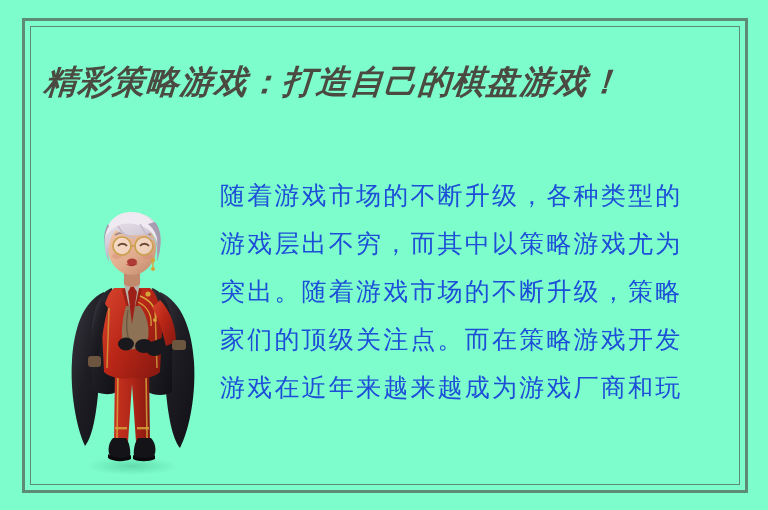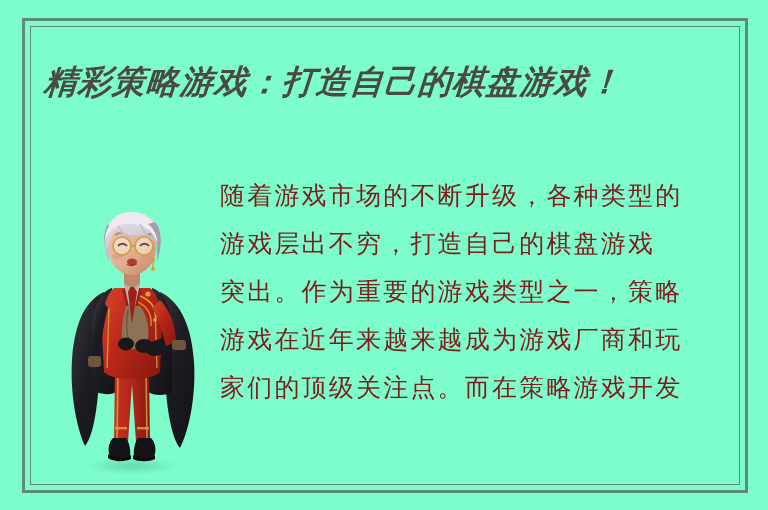--- a/index.html
+++ b/index.html
@@ -59,21 +59,21 @@
     white-space: nowrap;
     transform: skewX(-4deg);
   }
 
   
   .body-copy {
     position: absolute;
     left: 220px;
     top: 172px;
     width: 512px;
-    color: #7f1d1d;
+    color: #1d4ed8;
     font-family: "DejaVu Sans", sans-serif;
     font-size: 25px;
     line-height: 48px;
     letter-spacing: 2.2px;
     white-space: nowrap;
   }
   .body-copy .para-line { display: block; }
 
   
   .figure {
@@ -221,19 +221,19 @@
                C79 270 77 262 74 258 Z" fill="#141317"></path>
       <path d="M86 258 C83 262 81 270 82 276 C87 280 97 280 102 276
                C105 270 103 262 99 258 Z" fill="#141317"></path>
       <path d="M56 274 C62 279 74 279 79 275 L79 279 C73 282 61 282 56 278 Z" fill="#0a0a0d"></path>
       <path d="M81 275 C86 279 98 279 103 275 L103 279 C97 282 86 282 81 279 Z" fill="#0a0a0d"></path>
     </svg>
   </div>
 
   <div class="body-copy">
     <span class="para-line">随着游戏市场的不断升级，各种类型的</span>
-    <span class="para-line">游戏层出不穷，打造自己的棋盘游戏</span>
-    <span class="para-line">突出。作为重要的游戏类型之一，策略</span>
+    <span class="para-line">游戏层出不穷，而其中以策略游戏尤为</span>
+    <span class="para-line">突出。随着游戏市场的不断升级，策略</span>
+    <span class="para-line">家们的顶级关注点。而在策略游戏开发</span>
     <span class="para-line">游戏在近年来越来越成为游戏厂商和玩</span>
-    <span class="para-line">家们的顶级关注点。而在策略游戏开发</span>
   </div>
 
 </div>
 
 </body></html>

